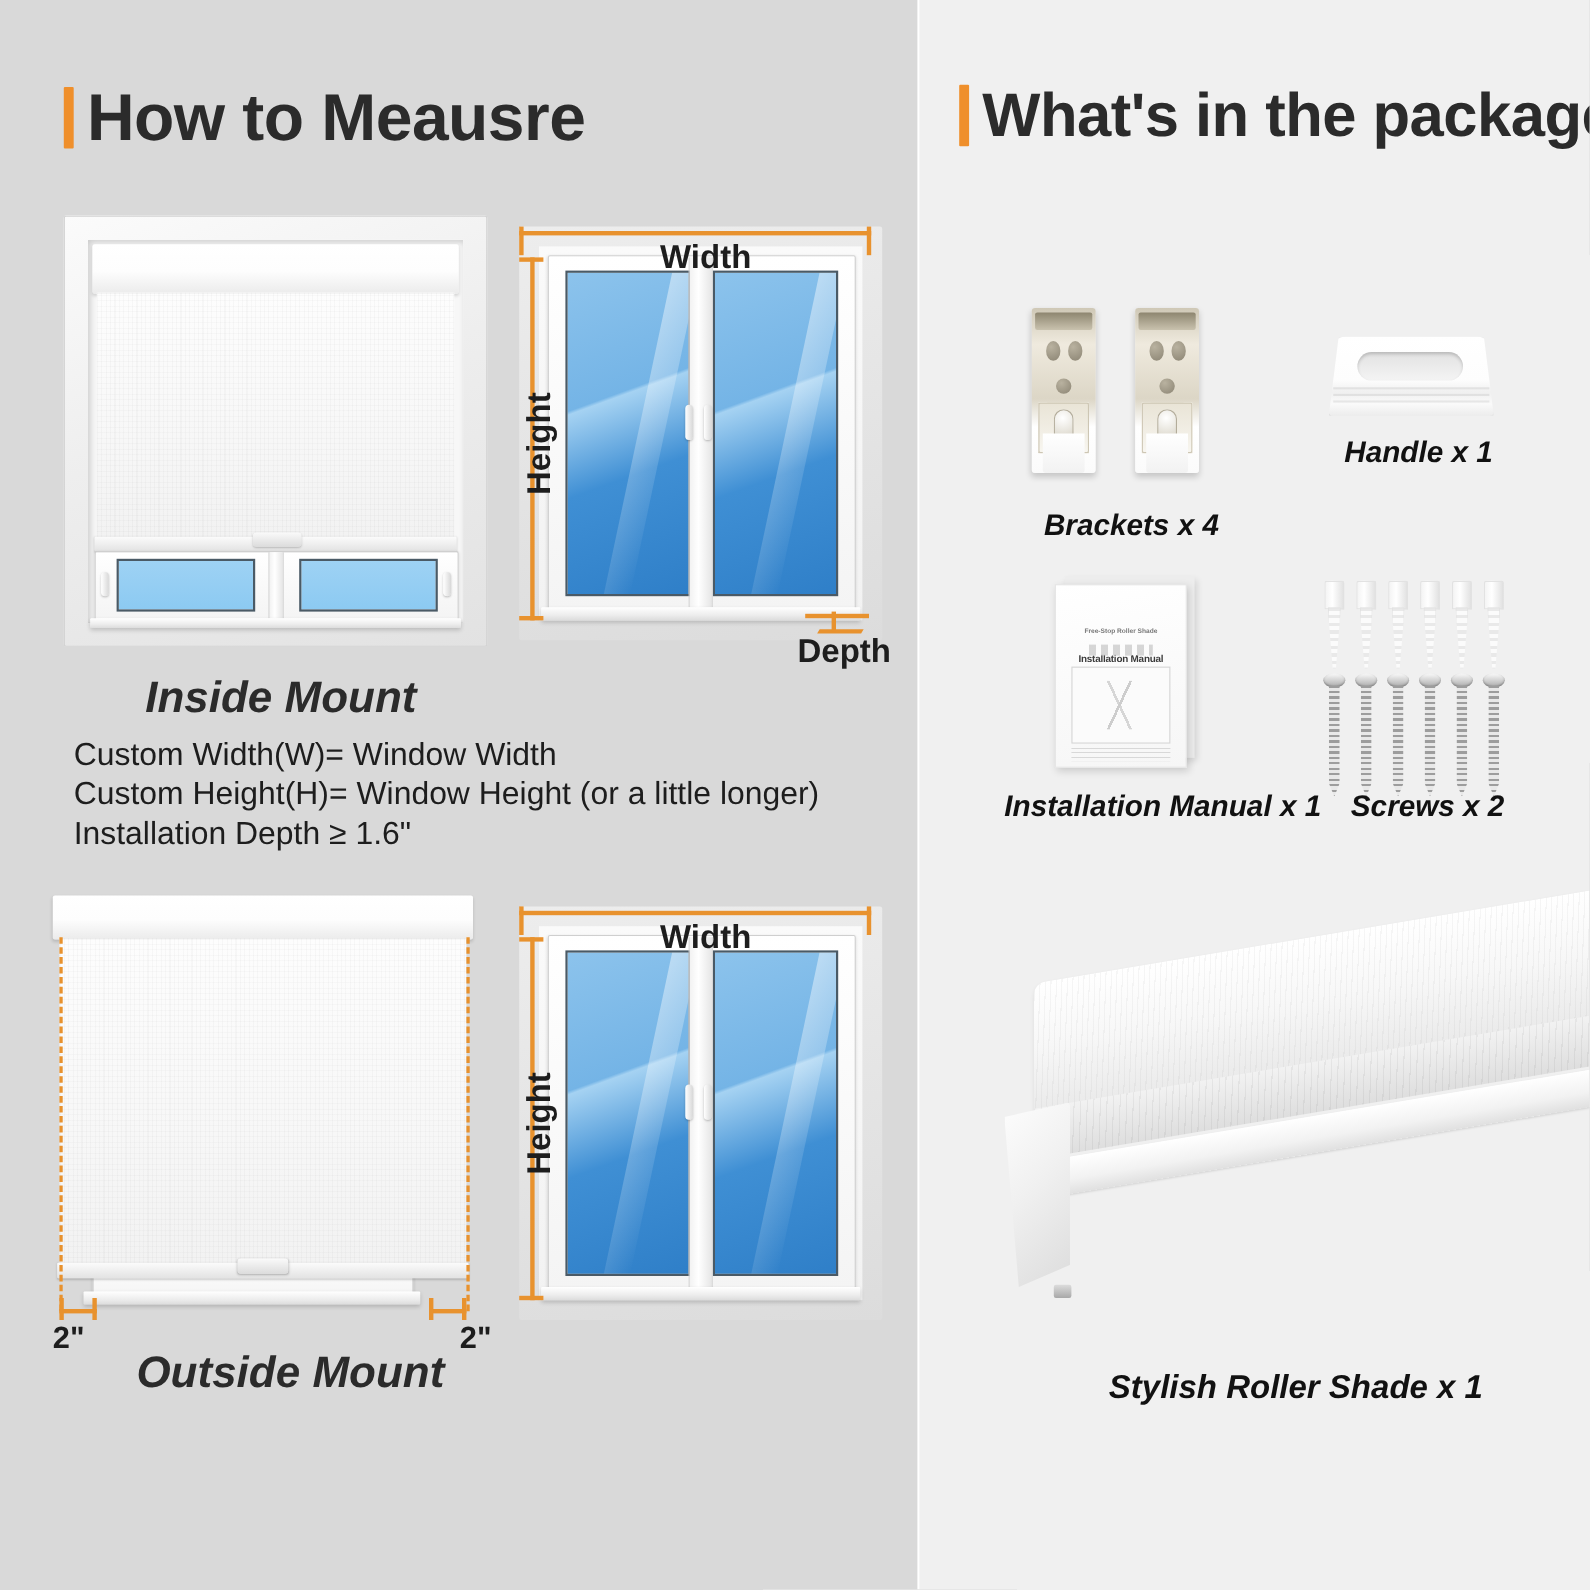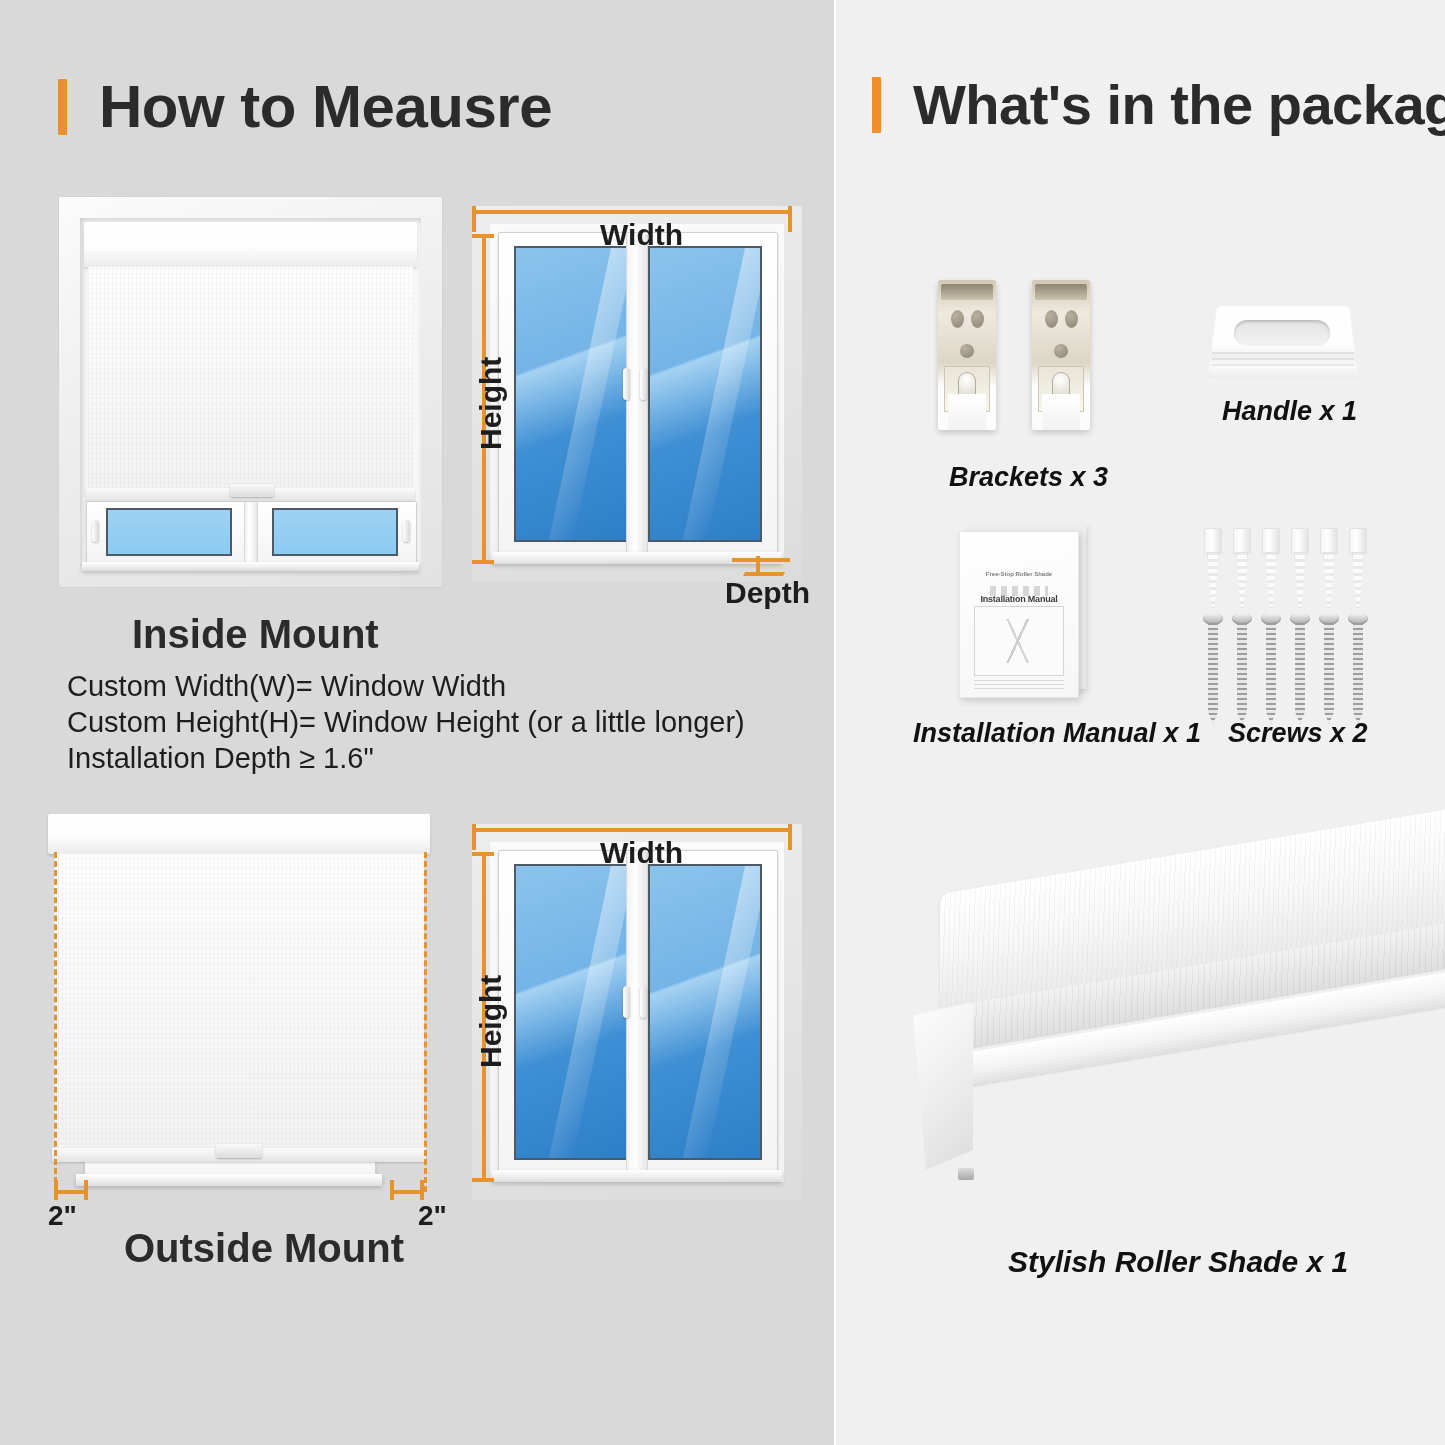--- a/index.html
+++ b/index.html
@@ -22,32 +22,33 @@
   }
   .divider{
     position:absolute;left:834px;top:0;width:2px;height:1445px;
     background:#ffffff;
   }
 
   
   .heading{position:absolute;display:flex;align-items:center;}
   .hbar{width:9px;height:56px;background:#ef8f2b;border-radius:1px;}
   .htext{
-    margin-left:32px;
+    margin-left:12px;
     font-size:60px;font-weight:bold;color:#2b2b2b;
     letter-spacing:-0.5px;white-space:nowrap;
   }
   #heading-left{left:58px;top:72px;}
   #heading-right{left:872px;top:72px;}
   #heading-right .htext{font-size:56px;}
 
   
   .mount-title{
     position:absolute;font-size:40px;font-weight:bold;color:#2b2b2b;
     white-space:nowrap;
+    font-style:italic;
   }
   .spec-line{
     position:absolute;font-size:29px;color:#1d1d1d;white-space:nowrap;
   }
 
   
   .illus{position:absolute;}
 
   
   .recess{
@@ -465,21 +466,21 @@
     <div class="b-hole" style="left:13px;top:30px;width:13px;height:18px;"></div>
     <div class="b-hole" style="left:33px;top:30px;width:13px;height:18px;"></div>
     <div class="b-hole" style="left:22px;top:64px;width:14px;height:14px;"></div>
     <div class="b-rib" style="left:6px;"></div>
     <div class="b-rib" style="right:6px;"></div>
     <div class="b-slotwrap">
         <div class="b-keyhole"></div>
       </div>
     <div class="b-foot"></div>
   </div>
-  <div class="pkg-label" style="left:949px;top:462px;">Brackets x 3</div>
+  <div class="pkg-label" style="left:949px;top:462px;">Brackets x 4</div>
 
   <div class="handle-piece" style="left:1208px;top:306px;">
     <div class="handle-slot"></div>
     <div class="handle-groove" style="top:46px;"></div>
     <div class="handle-groove" style="top:52px;"></div>
     <div class="handle-groove" style="top:58px;"></div>
   </div>
   <div class="pkg-label" style="left:1222px;top:396px;">Handle x 1</div>
 
   <div class="manual-back" style="left:968px;top:524px;"></div>

